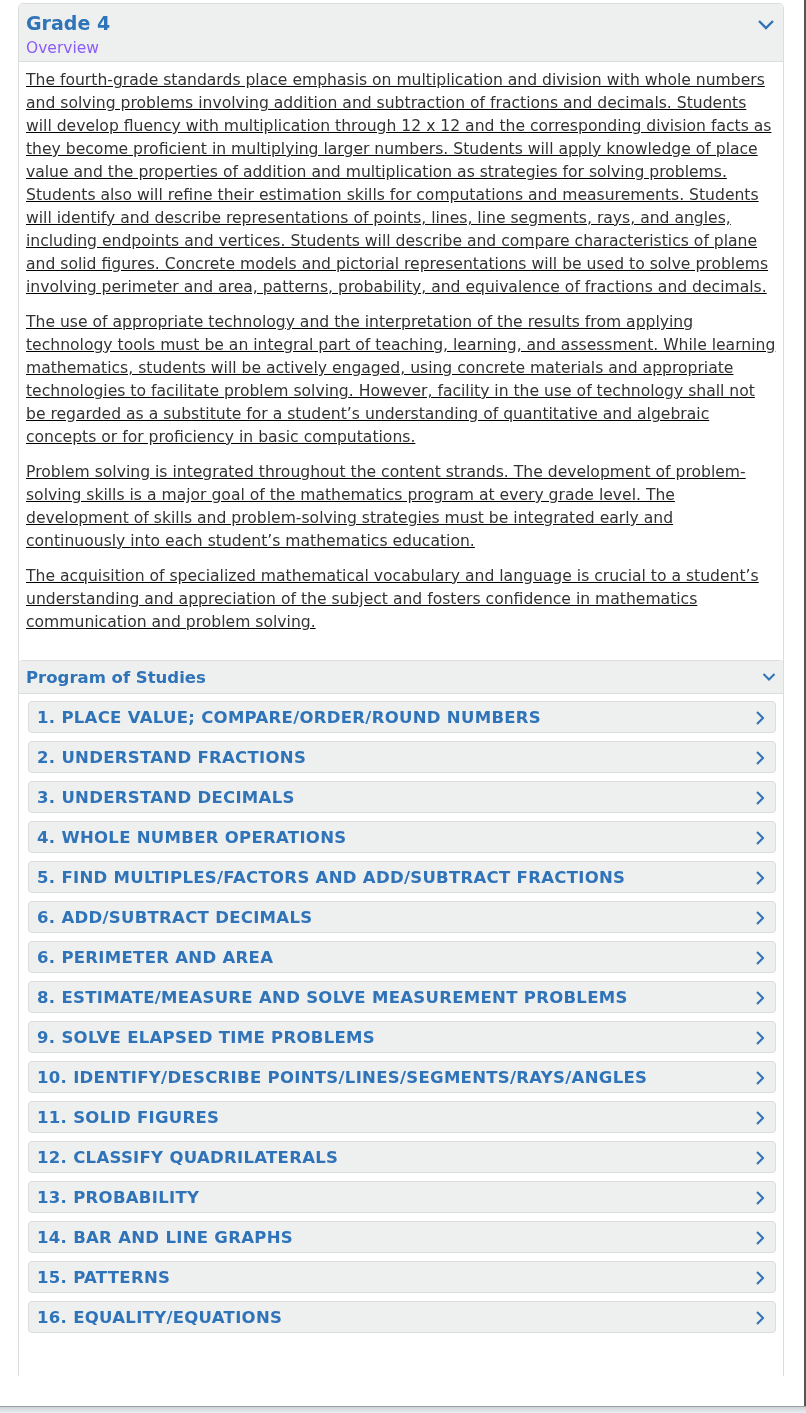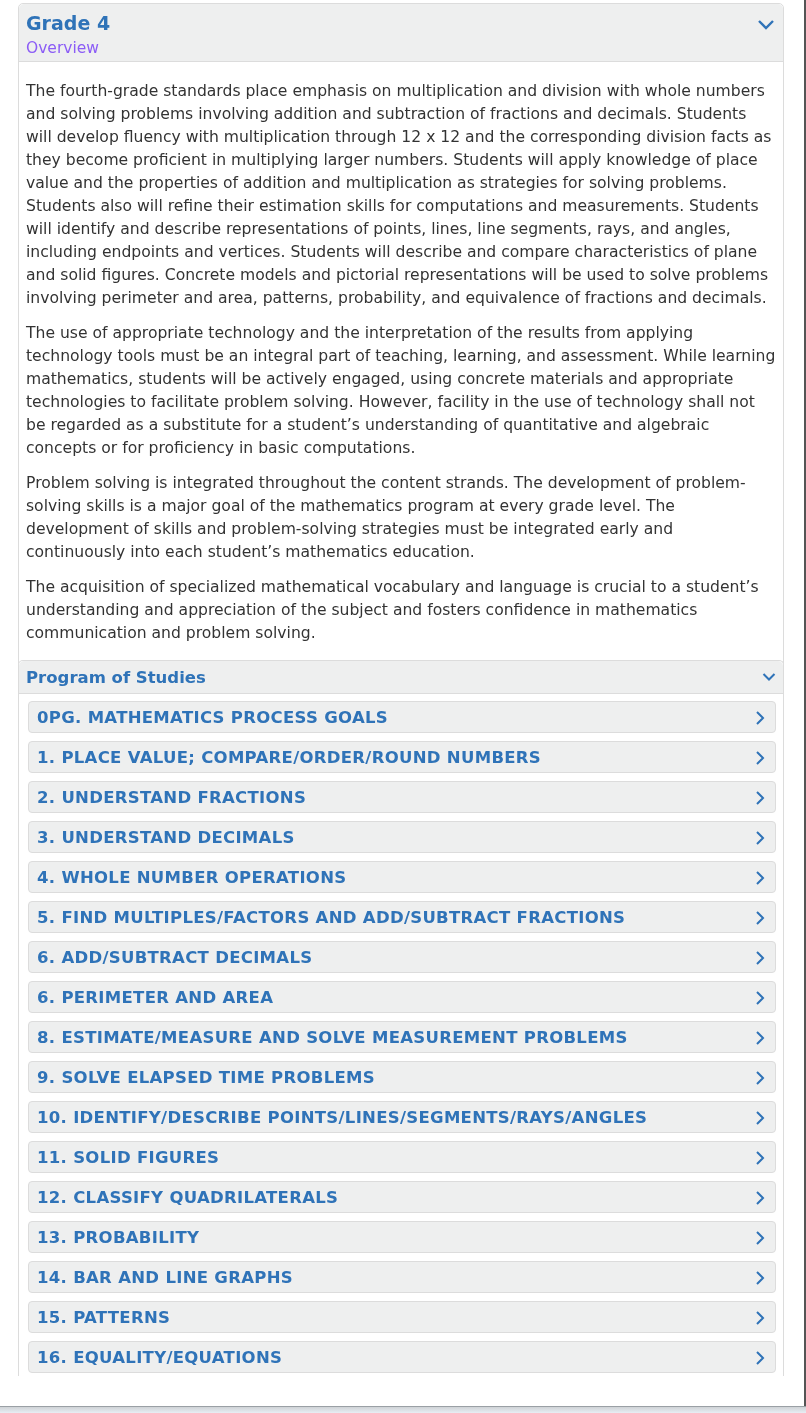--- a/index.html
+++ b/index.html
@@ -14,41 +14,42 @@
   }
   .bottom-bar {
     position: absolute; left: 0; right: 0; bottom: 0; height: 6px;
     background: linear-gradient(#cfd3d6, #e8eef4);
     border-top: 1px solid #9aa0a5;
   }
   .panel {
     position: absolute; left: 18px; width: 766px;
     border: 1px solid #dcdcdc; border-radius: 5px; background: #fff;
     box-sizing: border-box;
+    text-decoration: underline;
   }
   .grade-panel { top: 3px; height: 682px; }
   .panel-header {
     background: #eeefef; border-bottom: 1px solid #dcdcdc;
     border-radius: 5px 5px 0 0; position: relative;
   }
   .grade-panel .panel-header { height: 57px; }
   .grade-title {
     position: absolute; left: 7px; top: 8px;
     font-size: 19px; font-weight: bold; color: #2f73b8;
   }
   .grade-sub {
     position: absolute; left: 7px; top: 35px;
     font-size: 15.5px; color: #8b5cf6;
   }
   .chev-down {
     position: absolute; right: 8px; width: 18px; height: 12px;
   }
   .grade-panel .chev-down { top: 15px; }
   .panel-body {
-    padding: 18px 7px 0 7px;
+    padding: 7px 7px 0 7px;
     font-size: 15.6px; line-height: 23px; color: #333;
   }
   .panel-body p { margin: 0 0 12px 0; }
   .pos-panel { top: 660px; height: 716px; border-bottom: none; border-radius: 5px 5px 0 0; text-align: center; }
   .pos-panel .panel-header { height: 32px; }
   .pos-title {
     position: absolute; left: 7px; top: 7px;
     font-size: 16.5px; font-weight: bold; color: #2f73b8;
   }
   .pos-panel .chev-down { top: 11px; width: 14px; height: 10px; right: 7px; }
@@ -88,26 +89,20 @@
 
 <div class="panel pos-panel">
   <div class="panel-header">
     <div class="pos-title">Program of Studies</div>
     <svg class="chev-down" viewBox="0 0 14 10">
       <polyline points="1.5,2 7,7.5 12.5,2" fill="none" stroke="#2f73b8" stroke-width="2"></polyline>
     </svg>
   </div>
   <div class="strand-list">
     <div class="strand">
-        <span class="strand-label">0PG. MATHEMATICS PROCESS GOALS</span>
-        <svg class="chev-right" viewBox="0 0 10 16">
-          <polyline points="2,2 8,8 2,14" fill="none" stroke="#2f73b8" stroke-width="2"></polyline>
-        </svg>
-      </div>
-    <div class="strand">
         <span class="strand-label">1. PLACE VALUE; COMPARE/ORDER/ROUND NUMBERS</span>
         <svg class="chev-right" viewBox="0 0 10 16">
           <polyline points="2,2 8,8 2,14" fill="none" stroke="#2f73b8" stroke-width="2"></polyline>
         </svg>
       </div>
     <div class="strand">
         <span class="strand-label">2. UNDERSTAND FRACTIONS</span>
         <svg class="chev-right" viewBox="0 0 10 16">
           <polyline points="2,2 8,8 2,14" fill="none" stroke="#2f73b8" stroke-width="2"></polyline>
         </svg>

